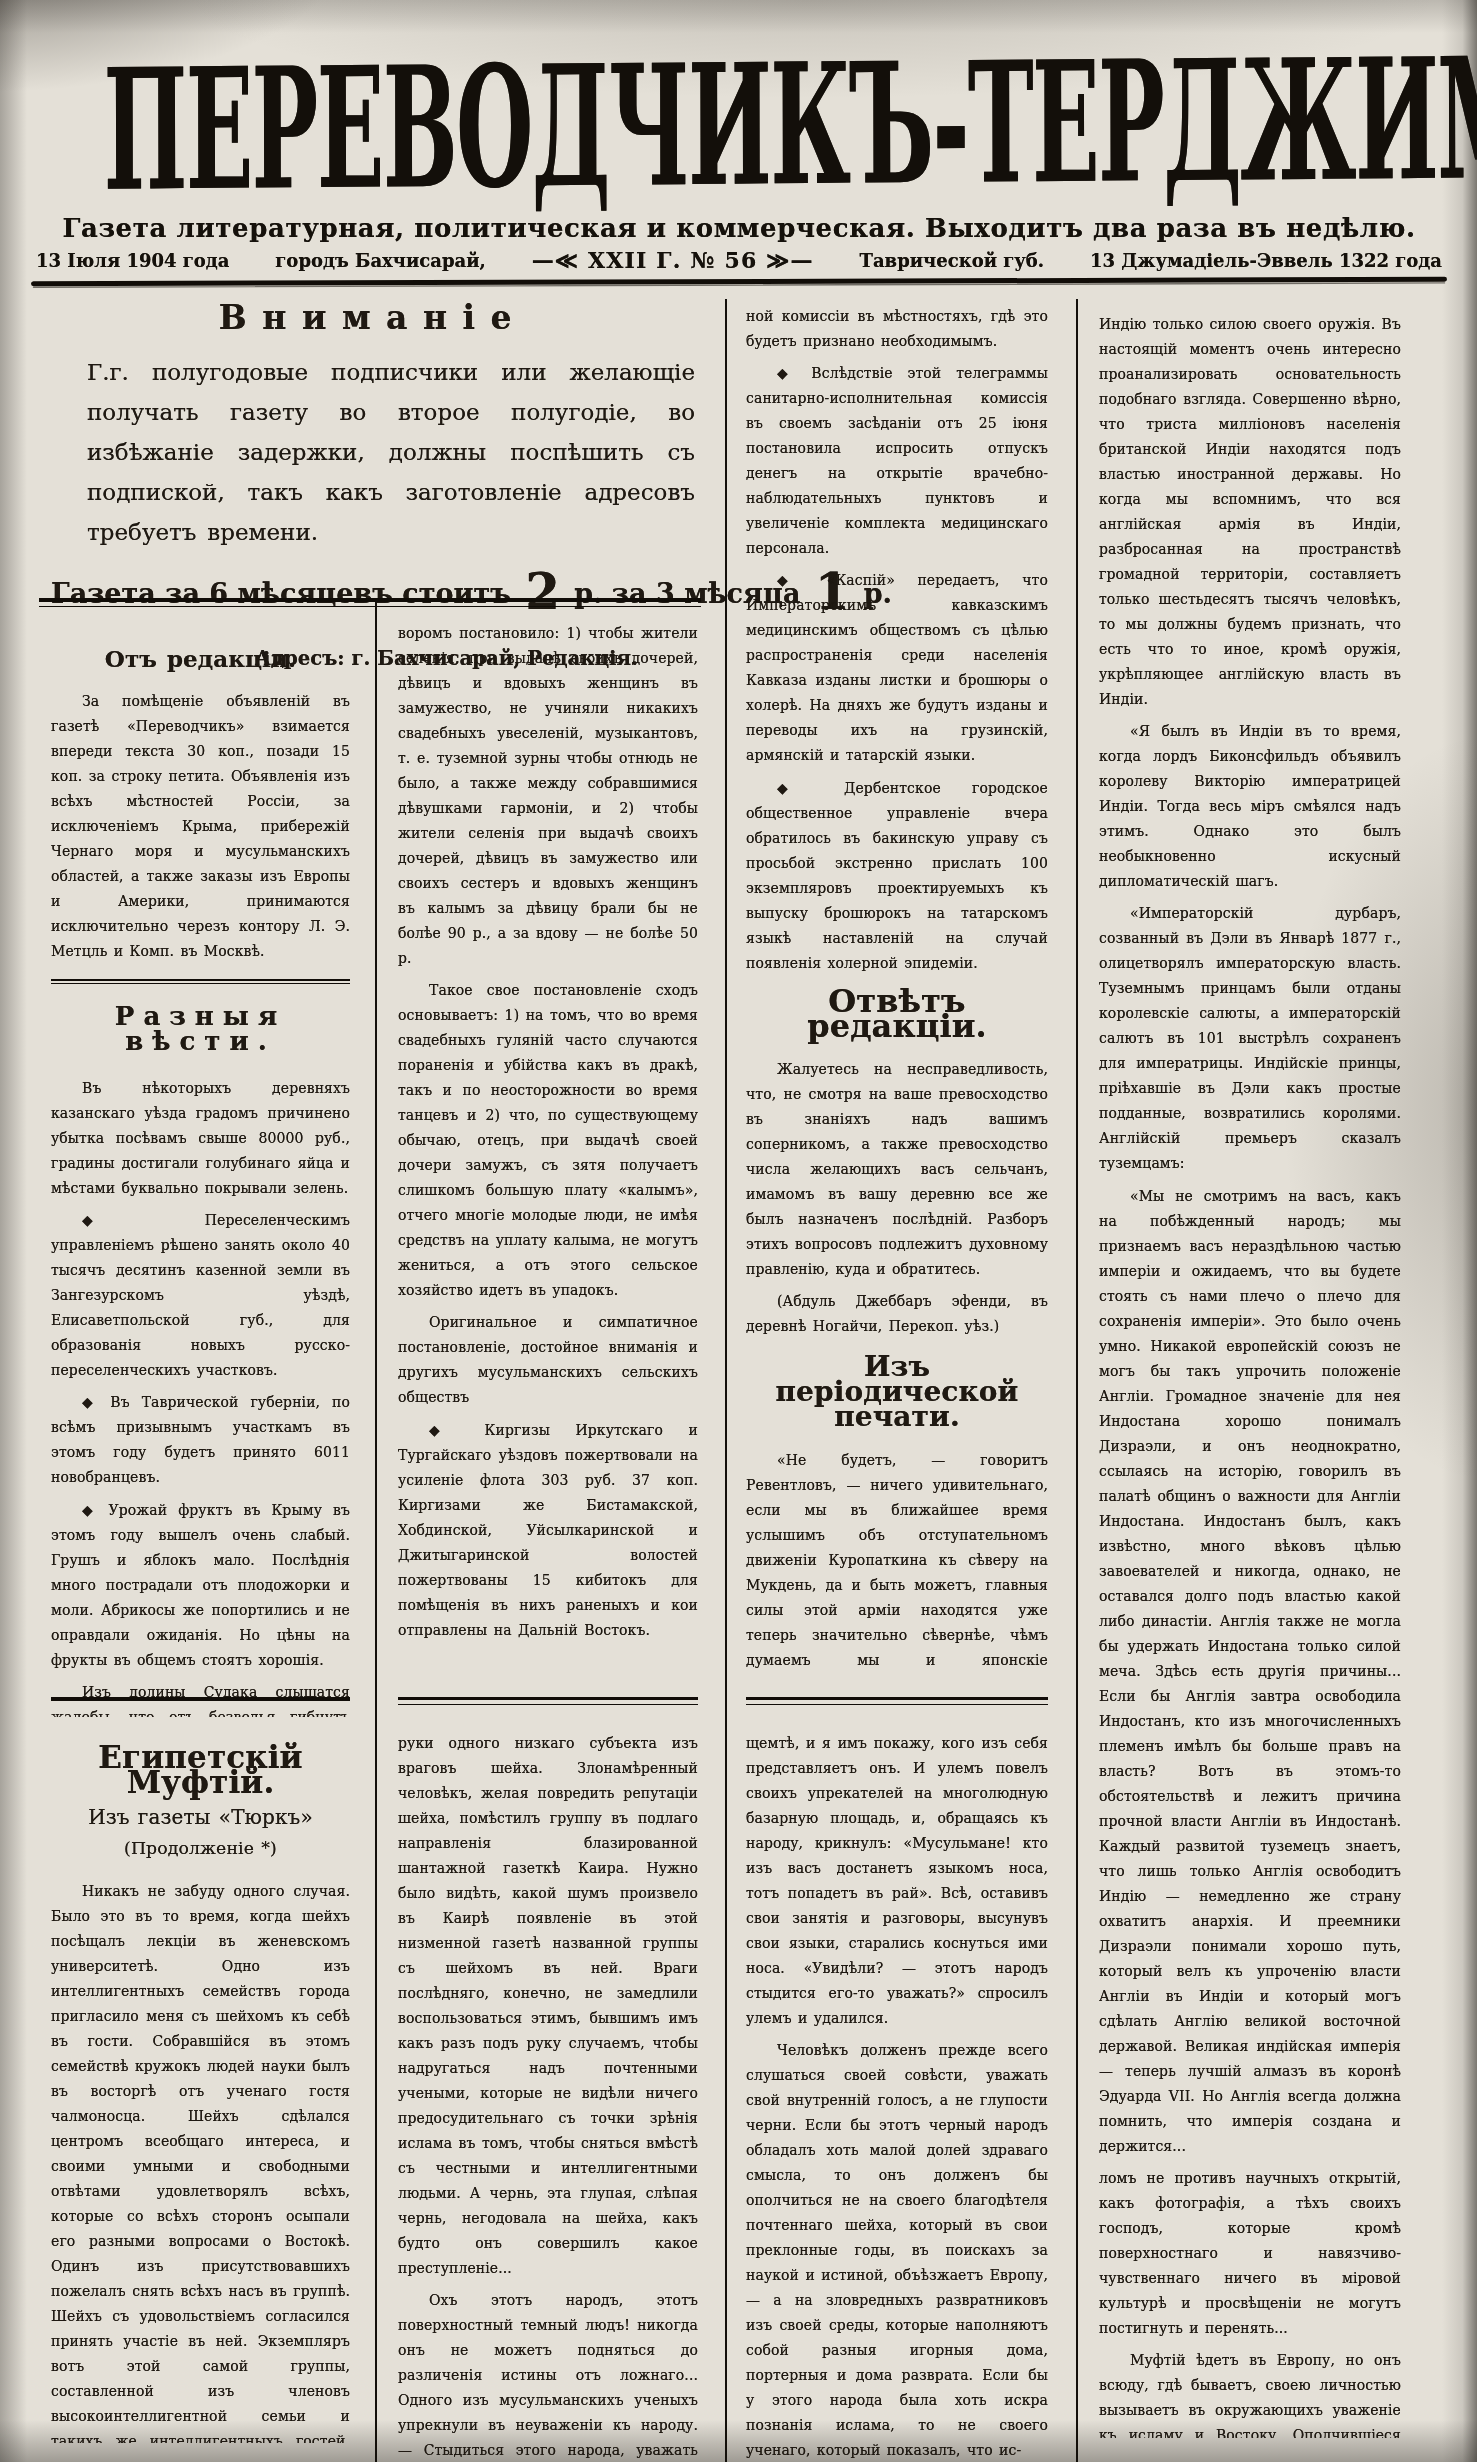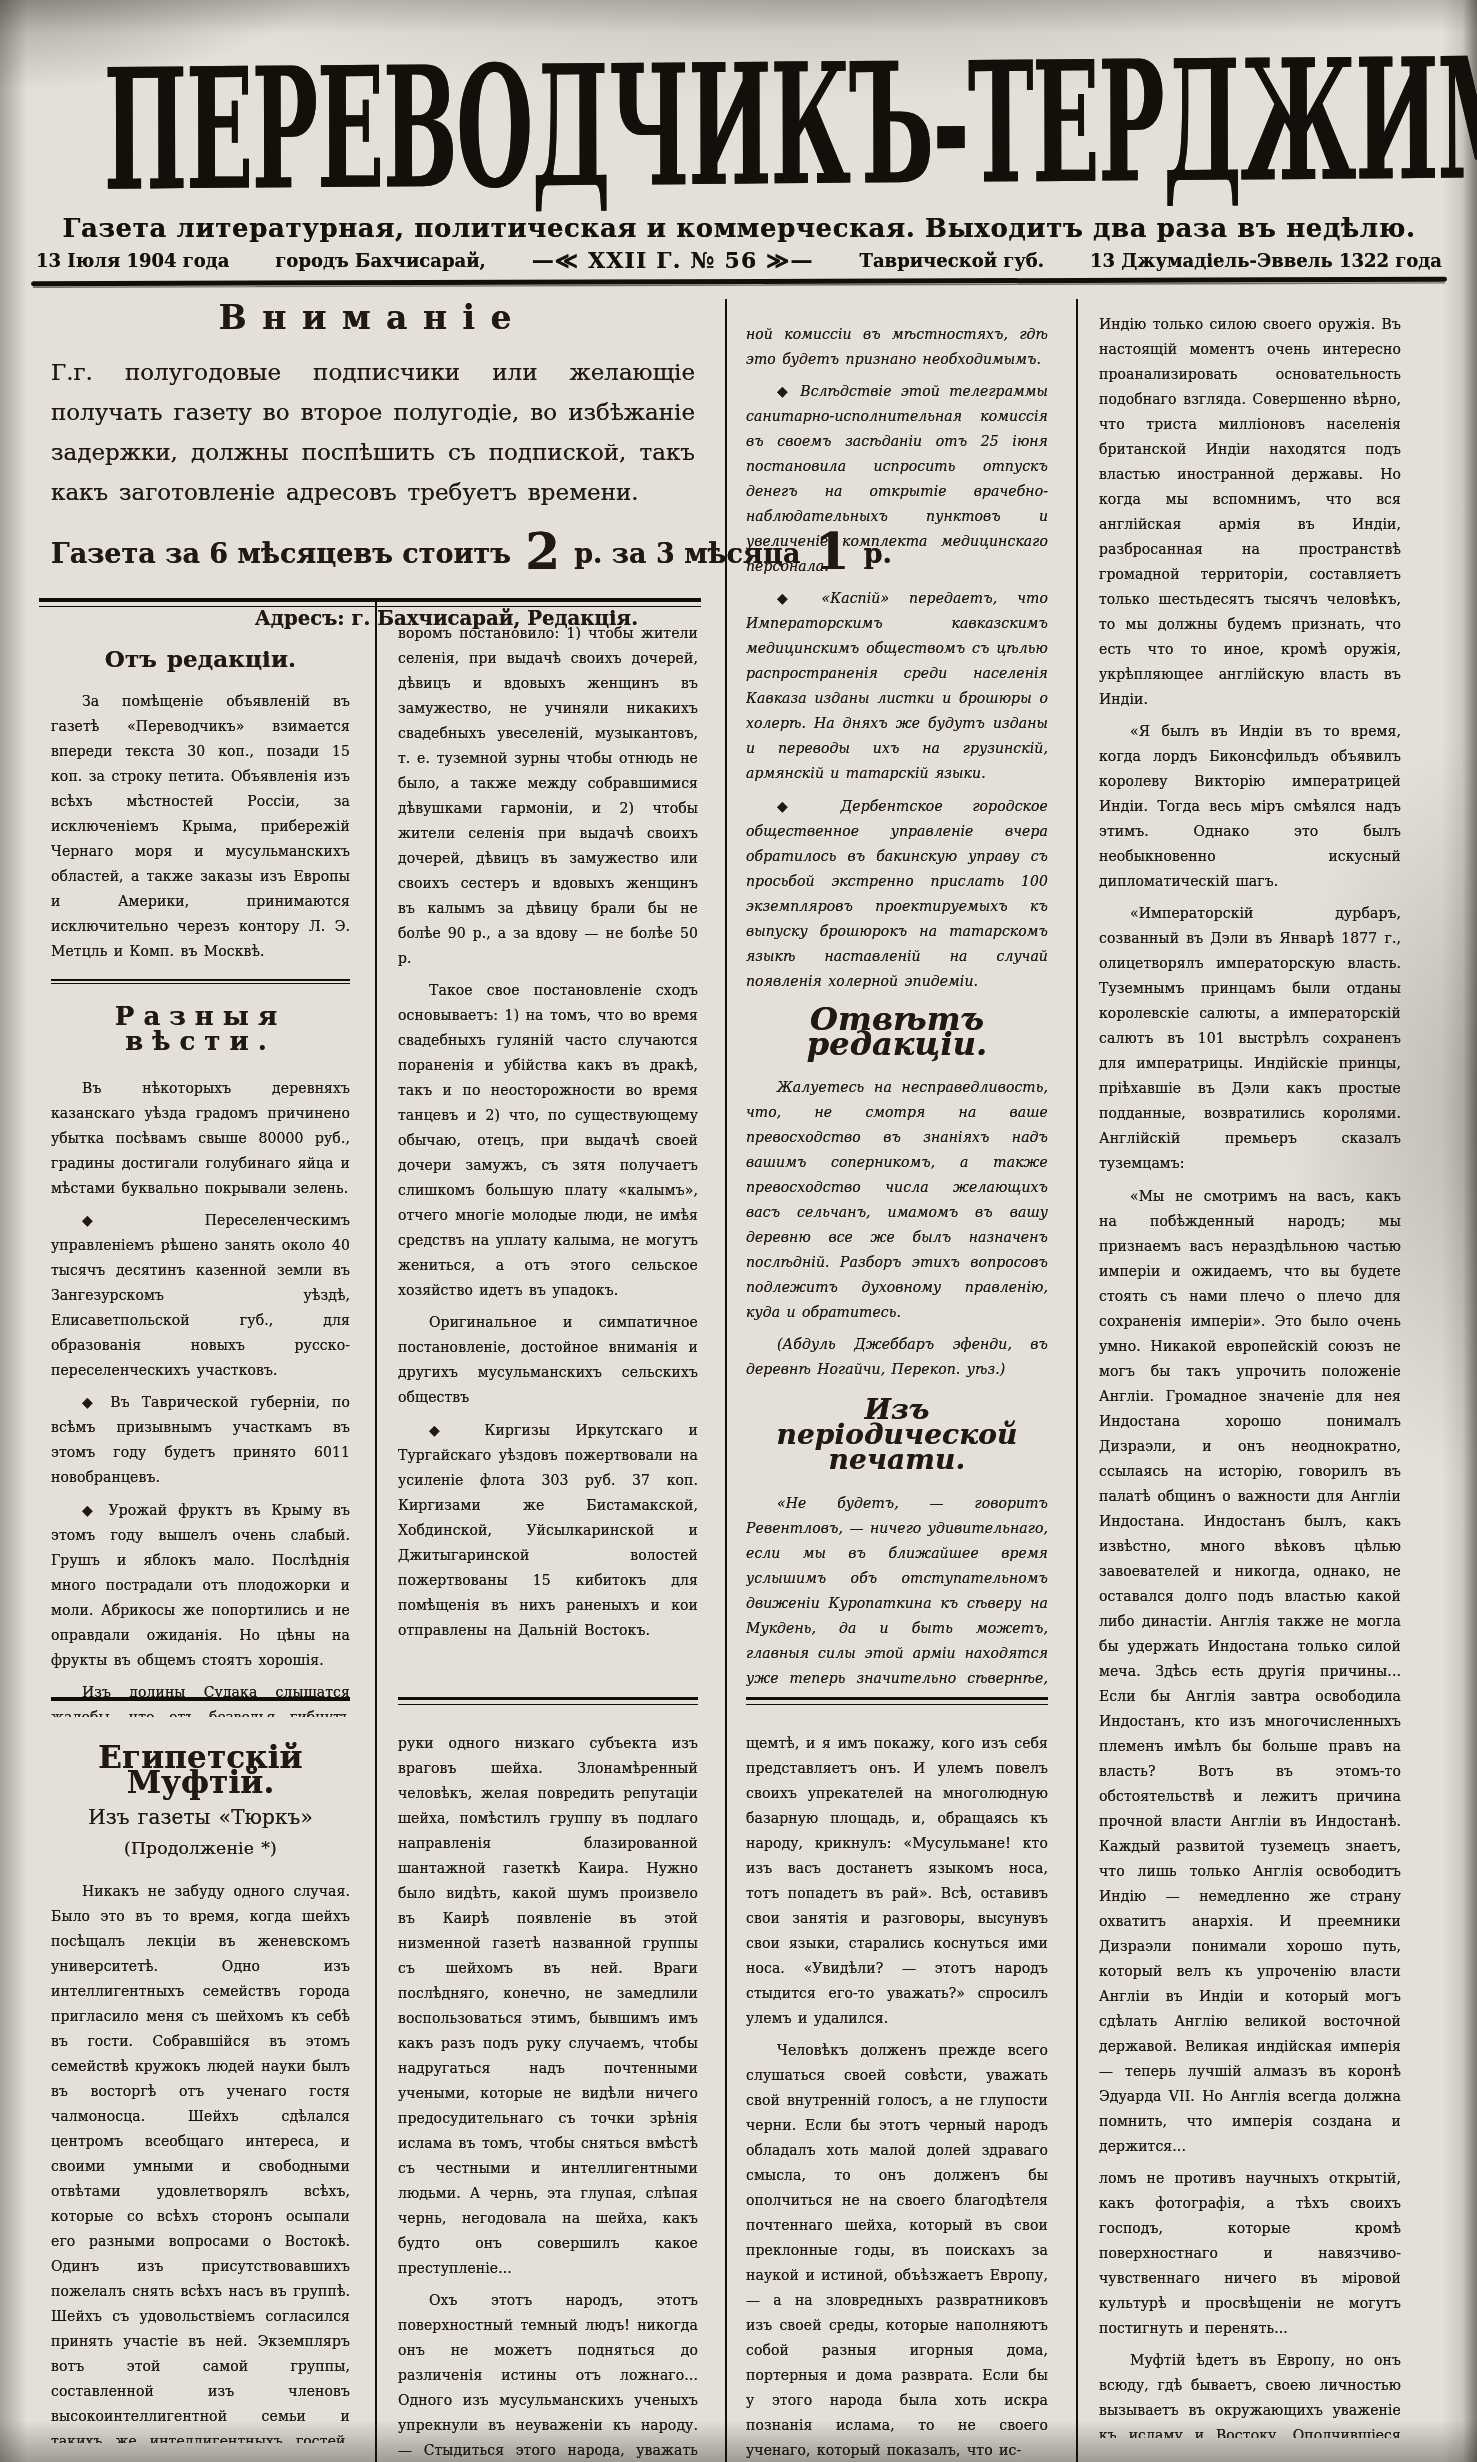--- a/index.html
+++ b/index.html
@@ -28,41 +28,41 @@
     font-size:26px;font-weight:bold;letter-spacing:0.6px;color:#18140e;}
   .dateline{position:absolute;top:247px;left:36px;right:36px;display:flex;
     justify-content:space-between;align-items:center;font-weight:bold;font-size:18px;color:#18140e;}
   .dateline .issue{font-size:22px;letter-spacing:1.2px;}
   .masthead-rule{position:absolute;top:279px;left:31px;width:1416px;height:5.4px;
     background:#14100b;border-radius:3px;transform:rotate(-0.18deg);
     box-shadow:0 3.6px 0 -1.8px rgba(20,16,11,.55);}
   
   .notice{position:absolute;top:294px;left:51px;width:644px;}
   .notice-heading{margin:3.6px 0 15.5px;text-align:center;font-size:33px;font-weight:bold;letter-spacing:15.5px;}
-  .notice-body{font-size:23px;line-height:40px;text-align:justify;word-spacing:3.6px;}
+  .notice-body{font-size:23px;line-height:40px;text-align:justify;word-spacing:3.6px;margin-left:36px;}
   .price-line{margin-top:9.6px;font-size:27px;font-weight:bold;white-space:nowrap;}
   .price-line .big{font-size:50px;font-weight:bold;vertical-align:-6px;padding:0 4.8px;}
   .address-line{margin-top:26px;text-align:right;padding-right:57px;font-size:19.7px;font-weight:bold;}
   .notice-rule{position:absolute;top:598px;left:39px;width:662px;height:4.2px;
     border-top:4.2px solid #14100b;border-bottom:1.8px solid #14100b;box-sizing:content-box;background:transparent;}
   
   .vrule{position:absolute;width:1.8px;background:#17130e;}
   .vrule.r1{left:375px;top:600px;height:1862px;}
   .vrule.r2{left:725px;top:299px;height:2164px;}
   .vrule.r3{left:1076px;top:299px;height:2164px;}
   
   .col{position:absolute;text-align:justify;font-size:14px;line-height:25px;
     word-spacing:1.8px;letter-spacing:0.1px;overflow:hidden;}
   .col p{margin:0 0 7.2px;text-indent:31px;}
   .col p.noindent{text-indent:0;}
   .col1t{left:51px;top:642px;width:299px;height:1075px;}
   .col1b{left:51px;top:1697px;width:299px;height:746px;display:flex;flex-direction:column;}
   .col2t{left:398px;top:621px;width:300px;height:1069px;}
   .col2b{left:398px;top:1697px;width:300px;height:765px;}
-  .col3t{left:746px;top:322px;width:302px;height:1378px;font-style:italic;}
+  .col3t{left:746px;top:304px;width:302px;height:1378px;}
   .col3b{left:746px;top:1697px;width:302px;height:765px;}
   .col4{left:1099px;top:312px;width:302px;height:2126px;}
   .h-small{text-align:center;font-size:23px;font-weight:bold;margin:3.6px 0 18px;text-indent:0;}
   .h-spaced{text-align:center;font-size:26px;font-weight:bold;letter-spacing:9px;margin:20px 0 21.5px;text-indent:0;}
   .h-article{text-align:center;font-size:31px;font-weight:bold;margin:18px 0 9.6px;text-indent:0;}
   .h-sub{text-align:center;font-size:20px;font-weight:normal;margin:0 0 6px;text-indent:0;}
   .h-cont{text-align:center;font-size:17.3px;margin:0 0 18px;text-indent:0;}
   .h-reply{text-align:center;font-size:32px;font-weight:bold;margin:13px 0 18px;text-indent:0;}
   .h-press{text-align:center;font-size:28px;font-weight:bold;margin:15.5px 0 19px;text-indent:0;}
   .divider{border-top:3px solid #14100b;border-bottom:1.2px solid #14100b;height:3.6px;margin:0 0 26px;}

